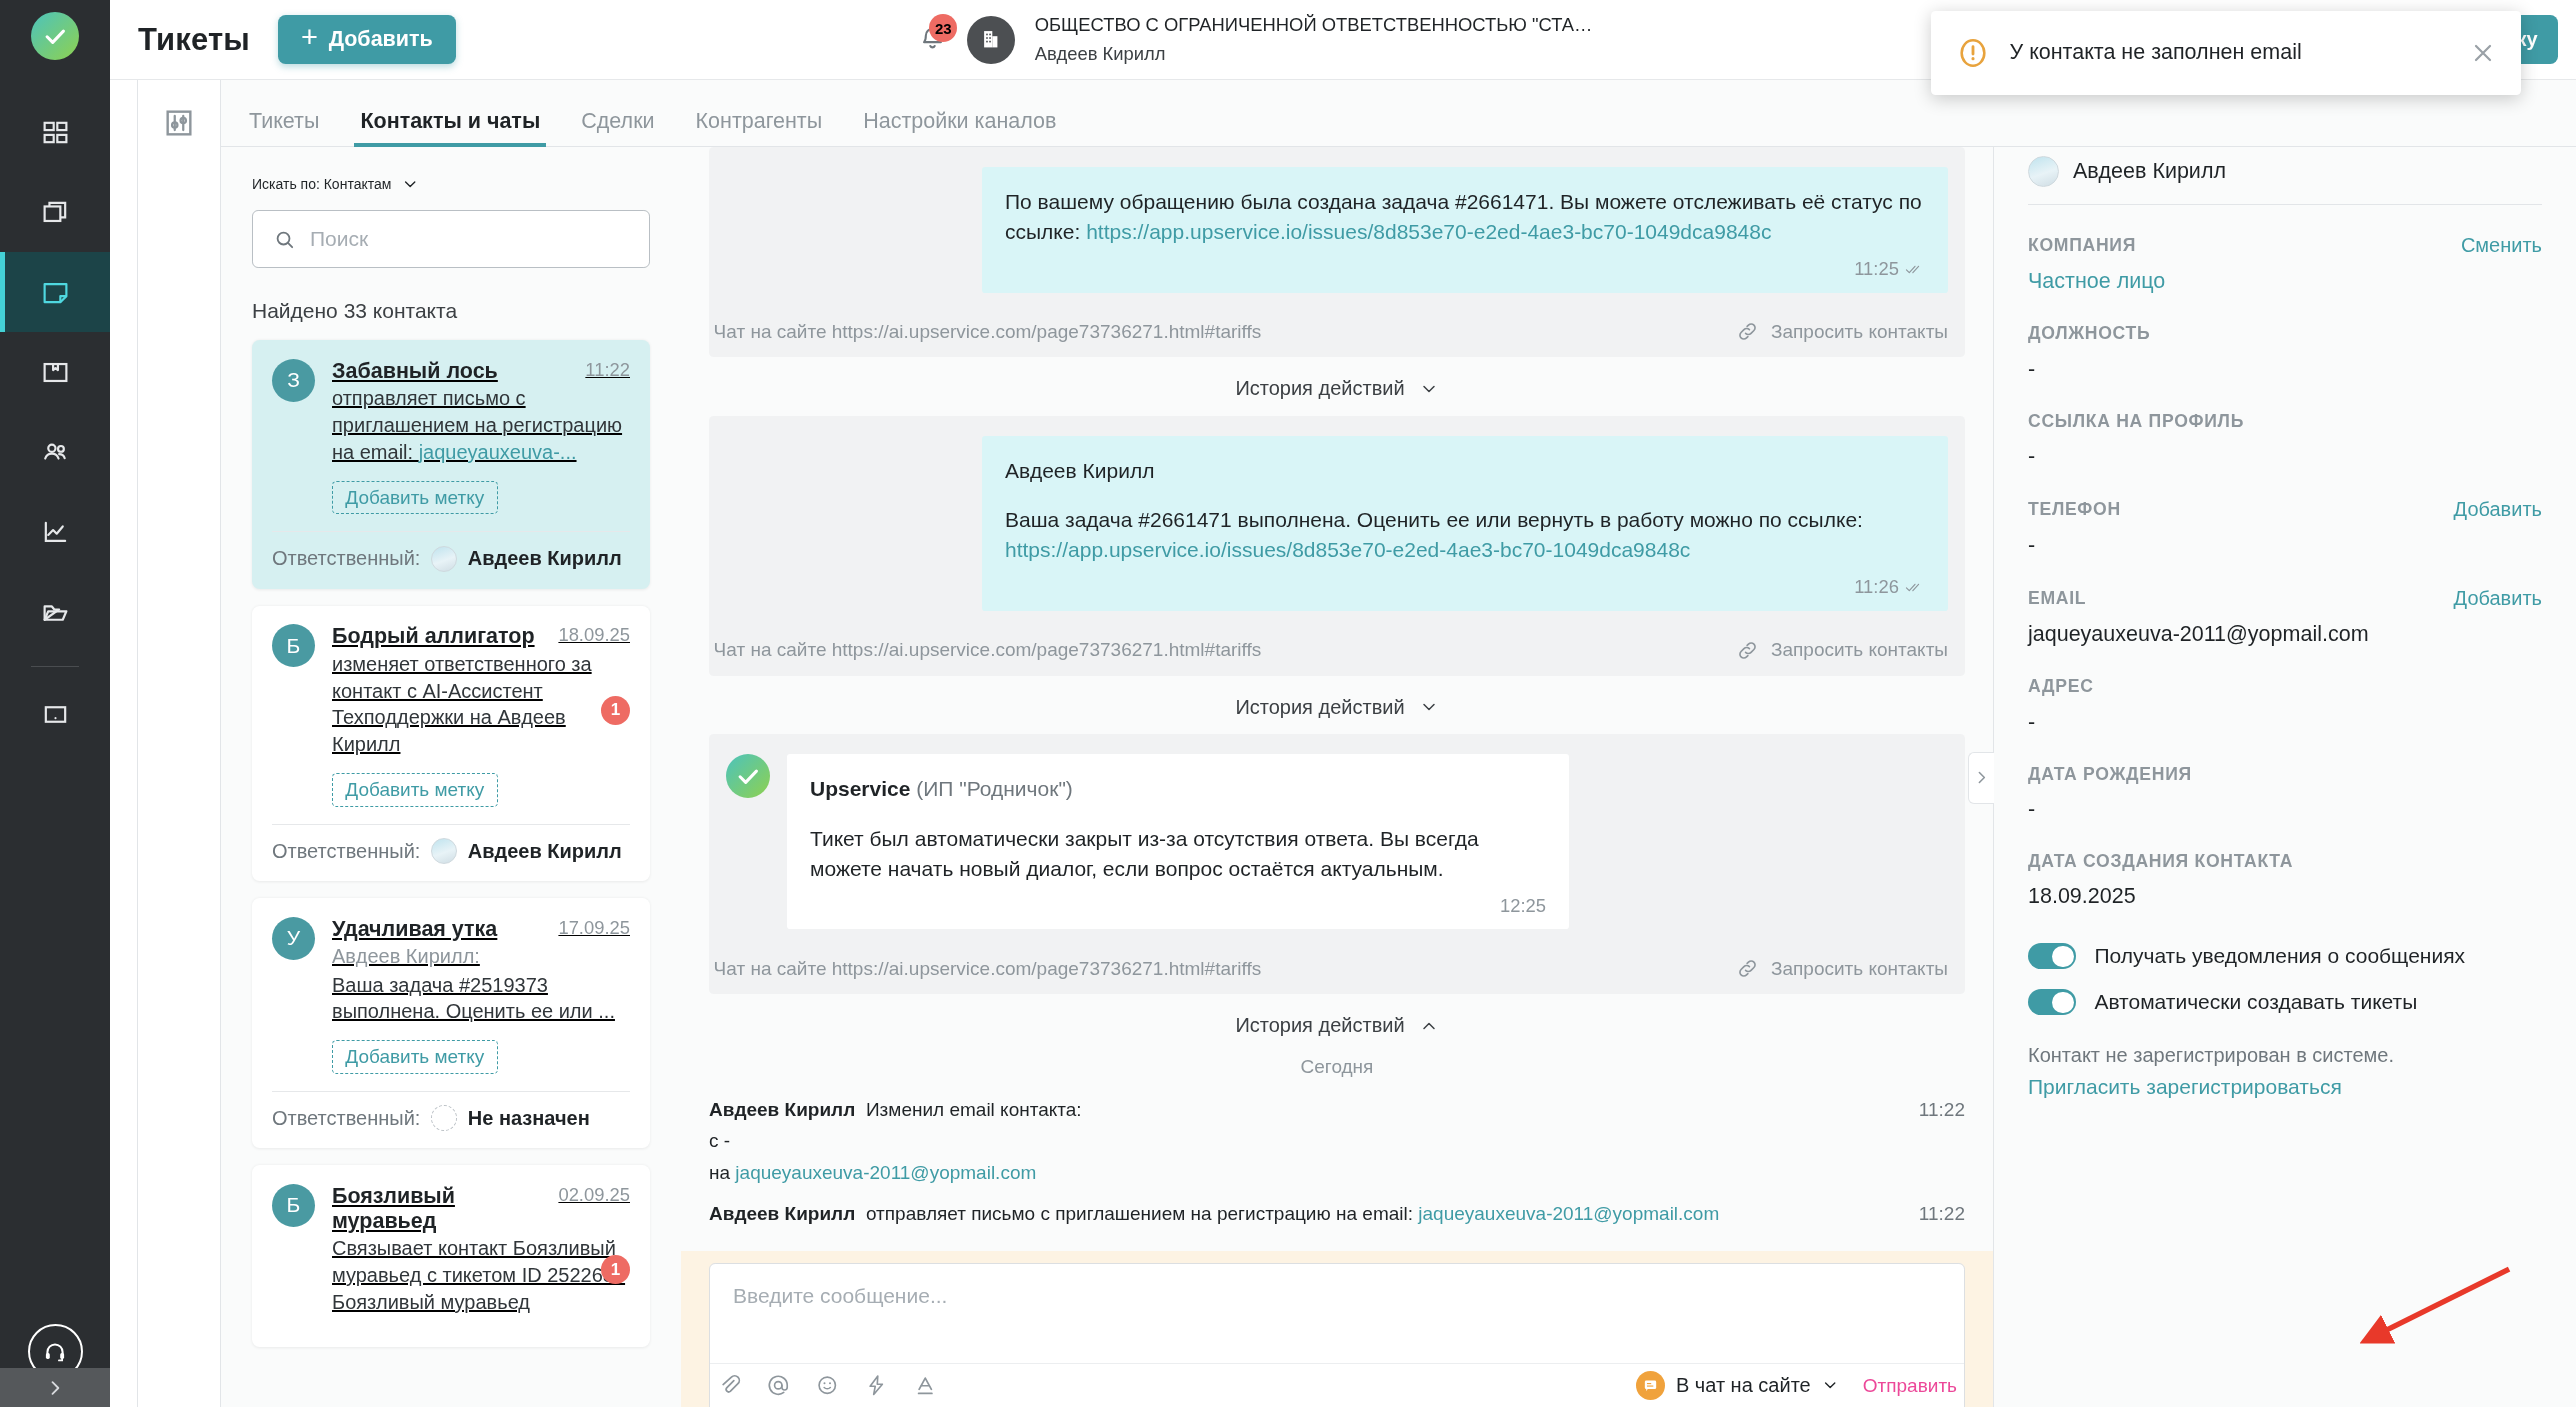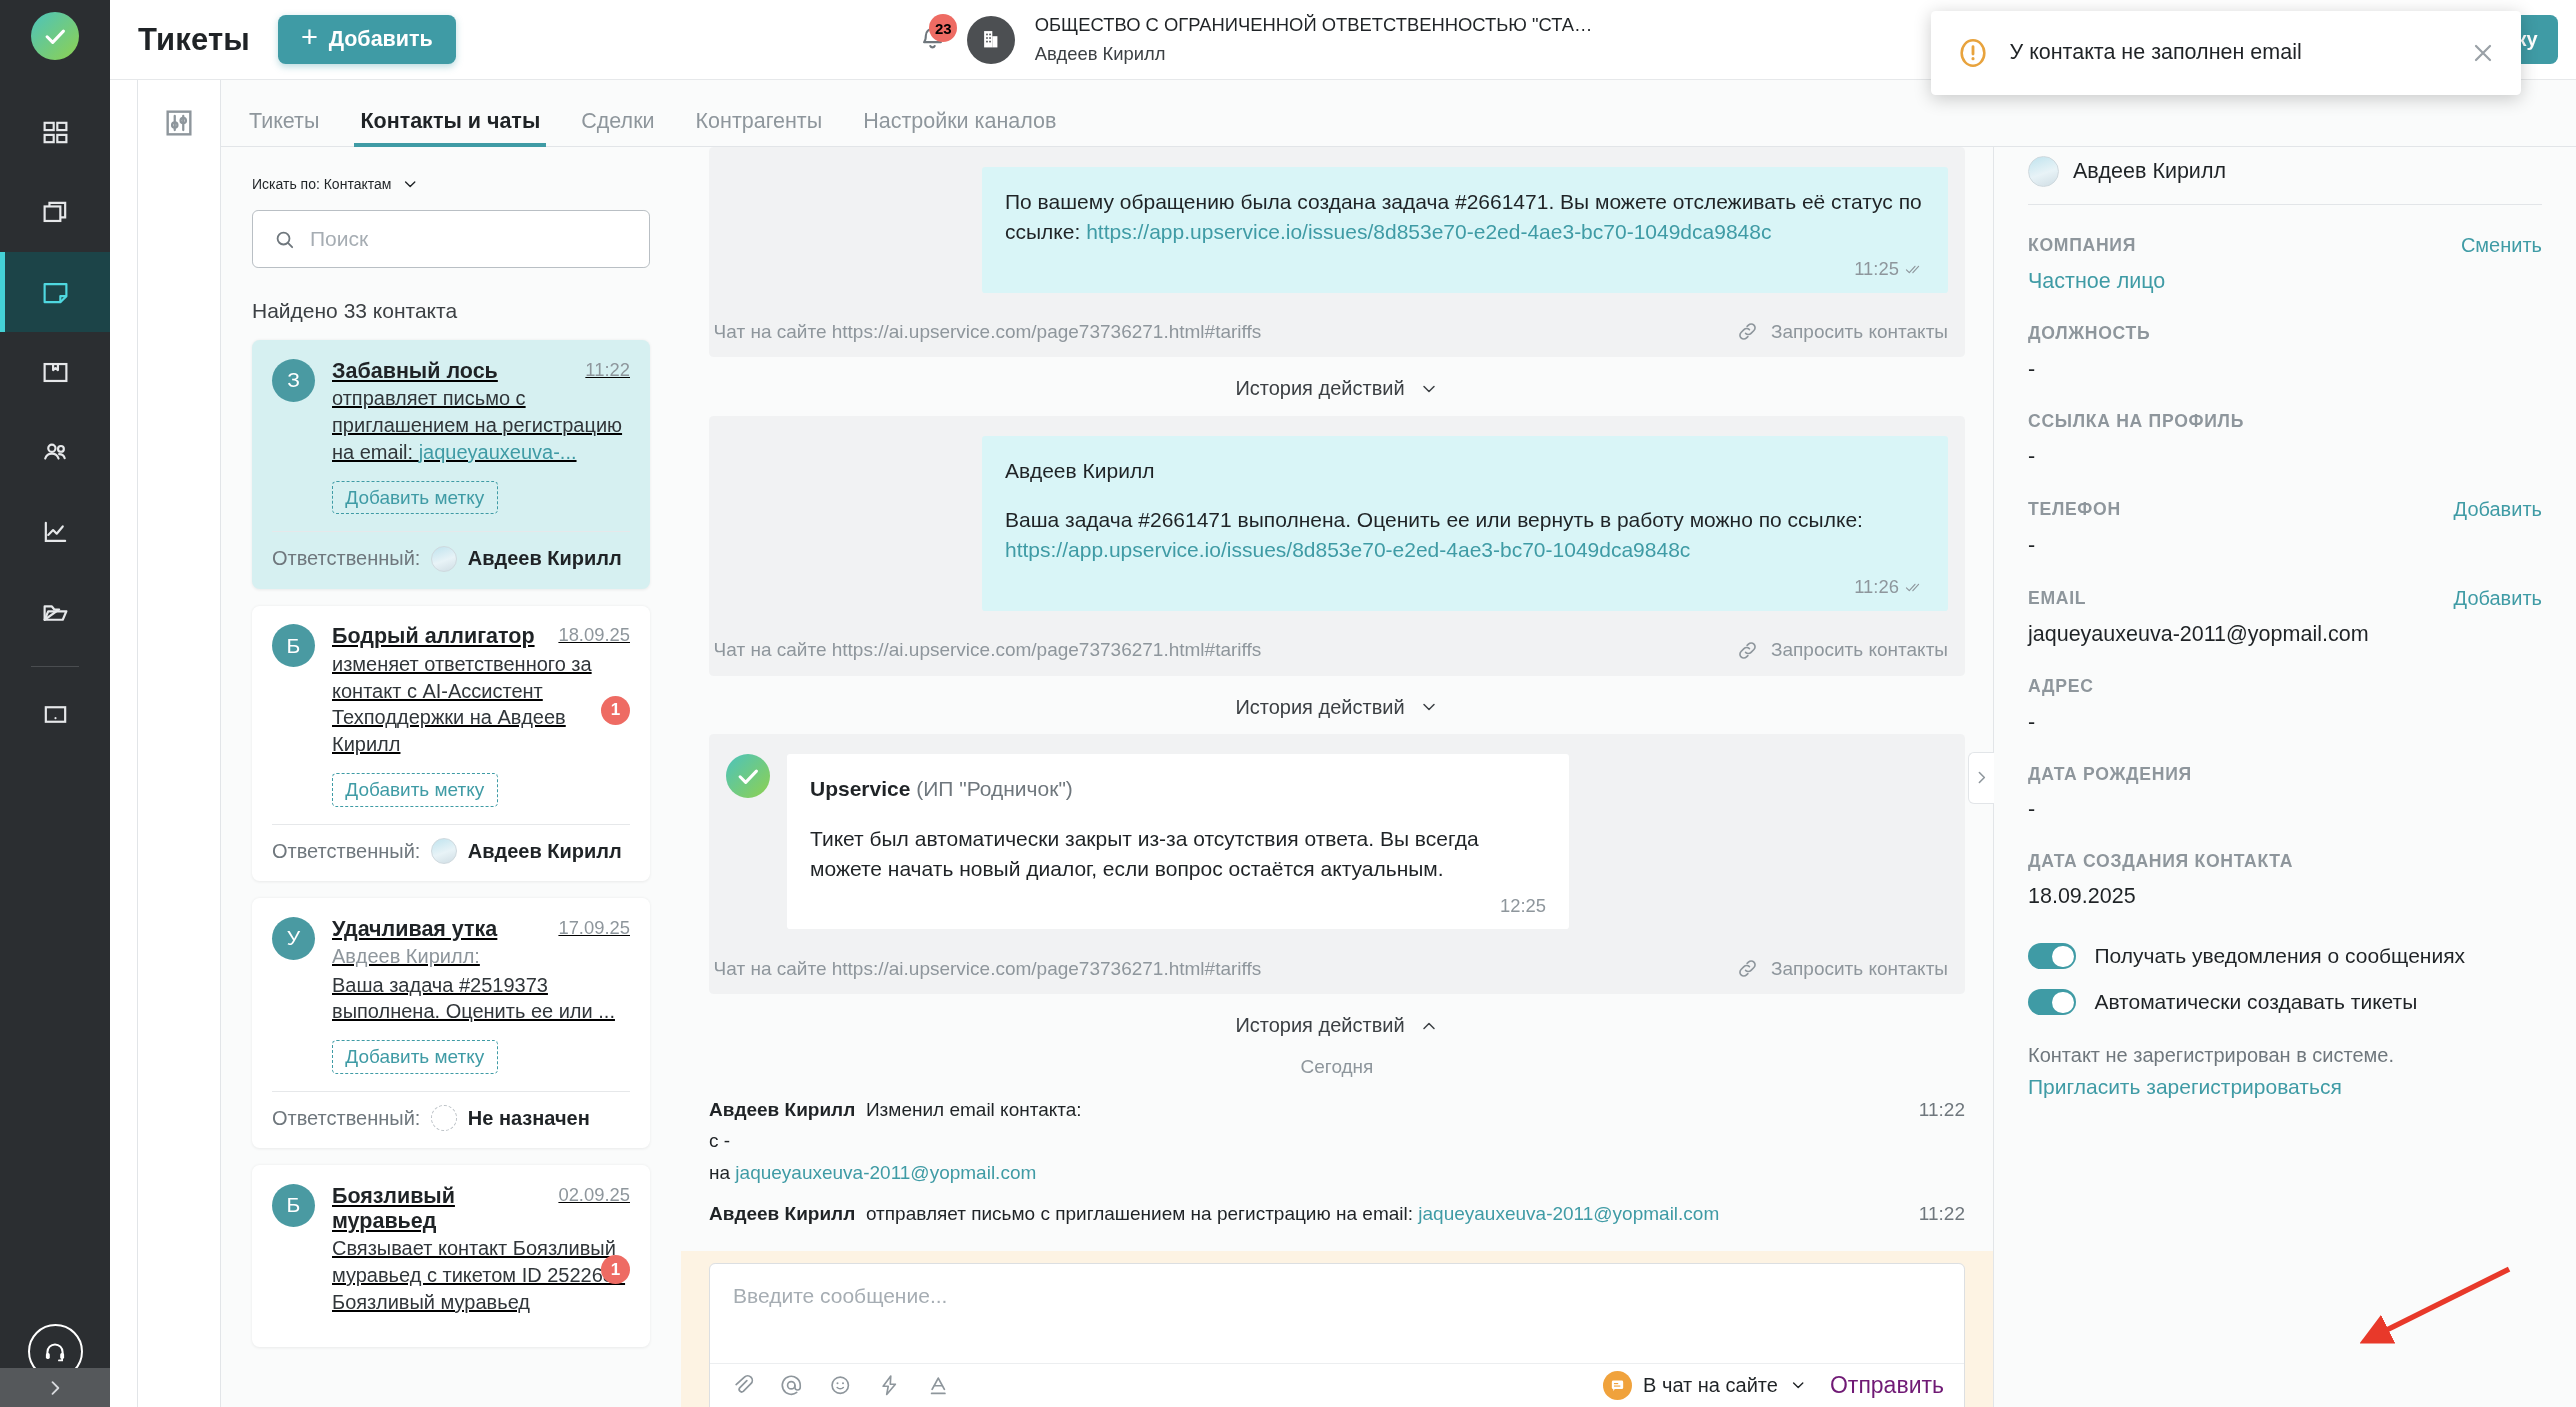--- a/index.html
+++ b/index.html
@@ -218,29 +218,29 @@
   .log-line .txt { flex:1 1 auto; }
   .log-line .txt .mail { color:#3f9ba5; }
   .log-line .time { color:#6f777d; flex:0 0 auto; margin-left: 15.3px; }
 
   .composer-wrap { flex:0 0 auto; background:#fdf3e3; padding: 12.3px 28px 0 28px; }
   .composer {
     background:#fff; border:0.8px solid #dcdfe2; border-radius: 6.1px 6.1px 0 0; height: 145px;
     display:flex; flex-direction:column;
   }
   .composer .ta { flex:1 1 auto; padding: 20px 23px; font-size:21px; color:#a6adb3; }
-  .composer .bar { height: 58px; border-top:0.8px solid #eceef0; display:flex; align-items:center; padding: 0 20px; margin-top: 35px; }
+  .composer .bar { height: 58px; border-top:0.8px solid #eceef0; display:flex; align-items:center; padding: 0 7px; margin-top: 35px; }
   .composer .bar .left { display:flex; align-items:center; gap: 24.5px; }
   .composer .bar .left svg { width:24.5px; height:24.5px; cursor:pointer;}
   .composer .bar .right { margin-left:auto; display:flex; align-items:center; gap: 23px; }
   .chan { display:flex; align-items:center; gap:10.7px; font-size:20px; color:#1f2326; cursor:pointer;}
   .chan-ic { width:29px; height:29px; border-radius:50%; background:#f0a23c; display:flex; align-items:center; justify-content:center;}
   .chan-ic svg { width:17px; height:17px; }
   .chan svg.cv { width:18.4px; height:18.4px; }
-  .send-btn { font-size:23px; color:#701a75; cursor:pointer; }
+  .send-btn { font-size:19px; color:#ec4899; cursor:pointer; }
 
   .collapse-handle {
     position:absolute; right:-0.8px; top: 50%; transform:translateY(-50%);
     width: 26px; height: 52px; background:#fff; border:0.8px solid #e2e5e8; border-right:none;
     border-radius: 6.1px 0 0 6.1px; display:flex; align-items:center; justify-content:center; cursor:pointer; z-index:5;
   }
   .collapse-handle svg { width:17px; height:17px; }
 
   
   .detailpane {

